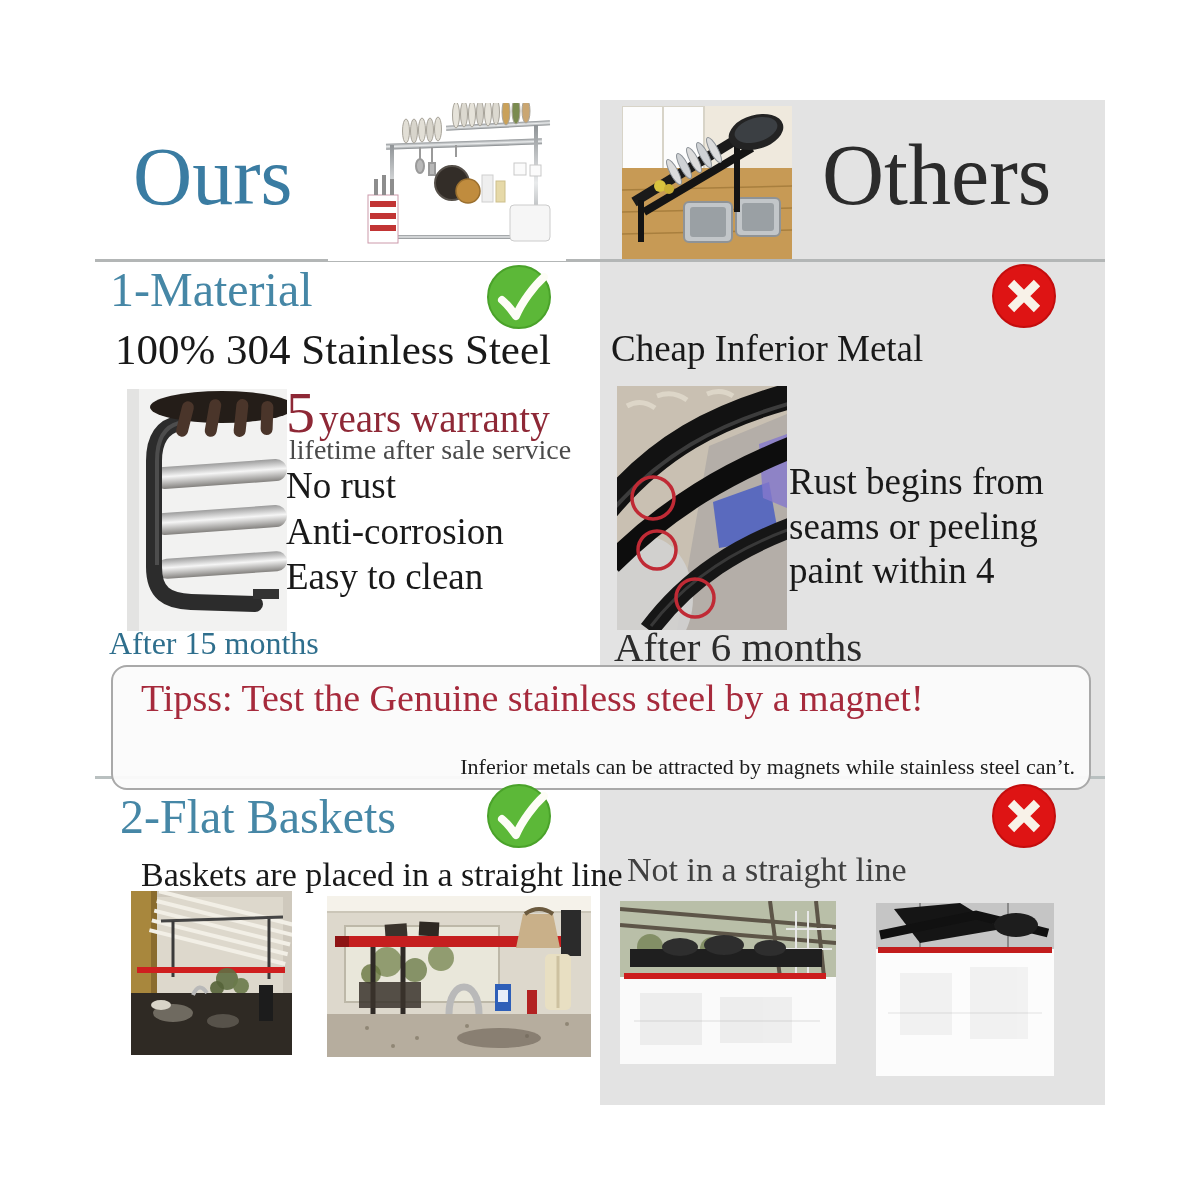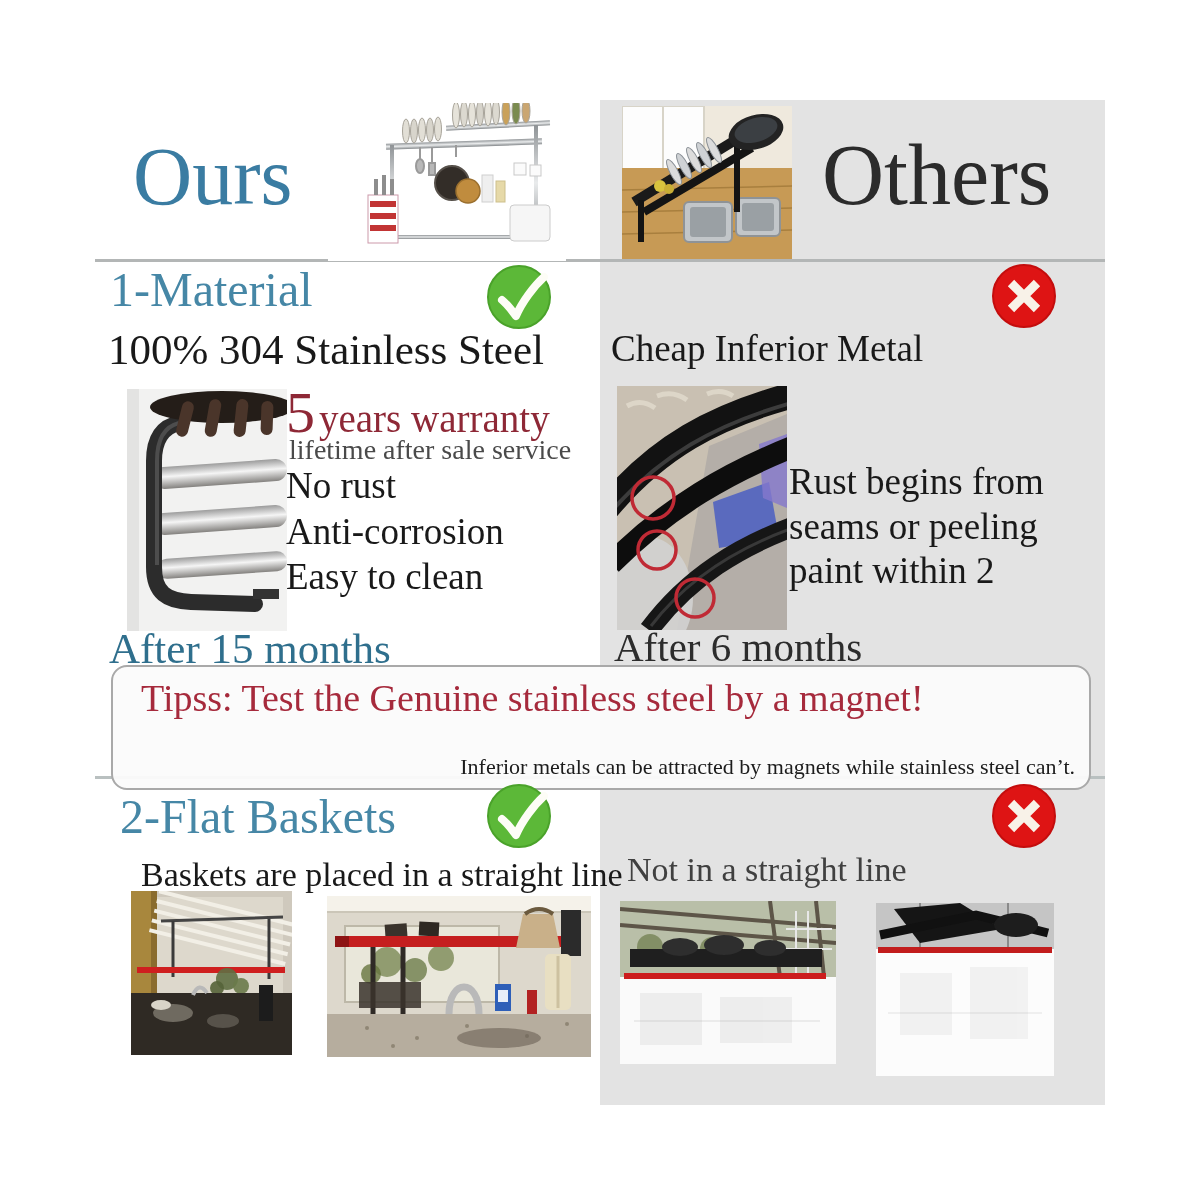--- a/index.html
+++ b/index.html
@@ -10,28 +10,28 @@
   .abs{position:absolute;}
   .gray-panel{left:600px;top:100px;width:505px;height:1005px;background:#e3e3e3;}
   .divider{left:95px;width:1010px;height:3px;background:#b3b6b6;}
   #divider1{top:259px;}
   #divider2{top:776px;background:#b9c0c0;}
 
   .title-ours{left:133px;top:136px;font-size:82px;line-height:1;color:#3a7ca2;}
   .title-others{left:822px;top:132px;font-size:86px;line-height:1;color:#2b2b2b;}
 
   .s1-heading{left:110px;top:266px;font-size:48px;line-height:1;color:#4687a6;}
-  .s1-sub{left:108px;top:328px;font-size:43px;line-height:1;color:#191919;}
+  .s1-sub{left:115px;top:328px;font-size:43px;line-height:1;color:#191919;}
   .warranty-line{left:286px;top:384px;color:#8e2836;line-height:1;}
   .warranty-num{font-size:58px;}
   .warranty-txt{font-size:39px;}
   .warranty-note{left:289px;top:436px;font-size:28px;line-height:1;color:#4a4a4a;}
   .feature{left:286px;font-size:37px;line-height:1;color:#191919;}
   #feature0{top:467px;} #feature1{top:513px;} #feature2{top:558px;}
-  .caption-teal{left:109px;top:627px;font-size:43px;line-height:1;color:#2f6f8d;}
+  .caption-teal{left:109px;top:627px;font-size:32px;line-height:1;color:#2f6f8d;}
 
   .s1o-heading{left:611px;top:330px;font-size:37px;line-height:1;color:#191919;}
   .s1o-warranty{left:791px;top:390px;font-size:39px;line-height:1;color:#c22f45;}
   .drawback{left:789px;font-size:37px;line-height:1;color:#191919;}
   #drawback0{top:463px;} #drawback1{top:508px;} #drawback2{top:552px;}
   .caption-dark{left:614px;top:627px;font-size:41px;line-height:1;color:#2c2c2c;}
 
   .tips-banner{left:111px;top:665px;width:980px;height:125px;border:2px solid #a9a9a9;
     border-radius:16px;background:rgba(251,251,251,.95);box-sizing:border-box;}
   .tips-headline{left:28px;top:12px;font-size:38px;line-height:1;color:#a62a3c;}
@@ -244,21 +244,21 @@
       <path d="M32,244 C72,190 124,160 178,140" stroke="#161616" stroke-width="20" fill="none"></path>
       <path d="M34,240 C74,188 126,160 176,142" stroke="#383838" stroke-width="3" fill="none"></path>
       <circle cx="36" cy="112" r="21" fill="none" stroke="#c02a35" stroke-width="3.5"></circle>
       <circle cx="40" cy="164" r="19" fill="none" stroke="#c02a35" stroke-width="3.5"></circle>
       <circle cx="78" cy="212" r="19" fill="none" stroke="#c02a35" stroke-width="3.5"></circle>
     </svg>
   </div>
 
   <div class="abs drawback" id="drawback0">Rust begins from</div>
   <div class="abs drawback" id="drawback1">seams or peeling</div>
-  <div class="abs drawback" id="drawback2">paint within 2</div>
+  <div class="abs drawback" id="drawback2">paint within 4</div>
   <div class="abs caption-dark">After 6 months</div>
 
   <div class="abs tips-banner">
     <div class="abs tips-headline">Tipss: Test the Genuine stainless steel by a magnet!</div>
     <div class="abs tips-detail">Inferior metals can be attracted by magnets while stainless steel can’t.</div>
   </div>
 
   <div class="abs s2-heading">2-Flat Baskets</div>
   <div class="abs badge" id="check2">
     <svg viewBox="0 0 66 66">

